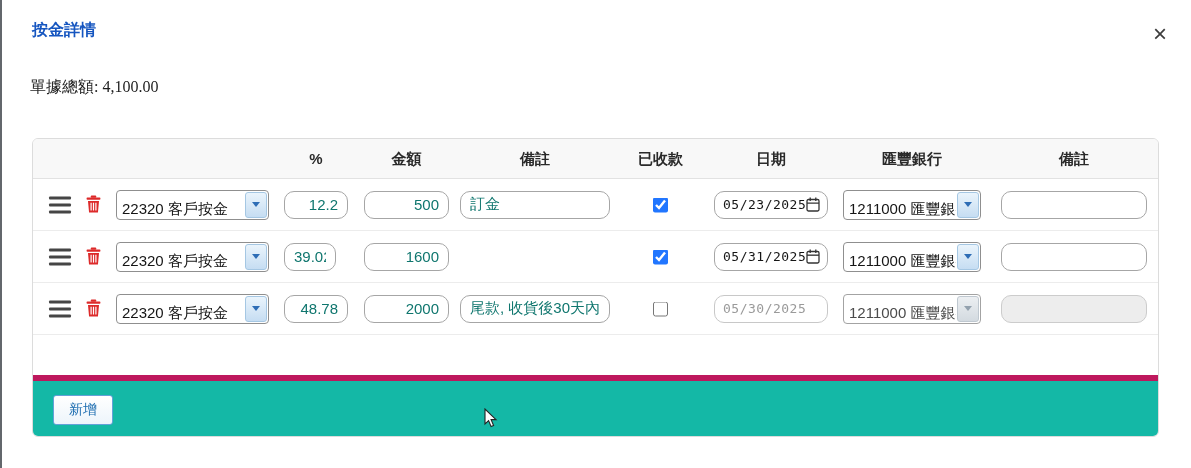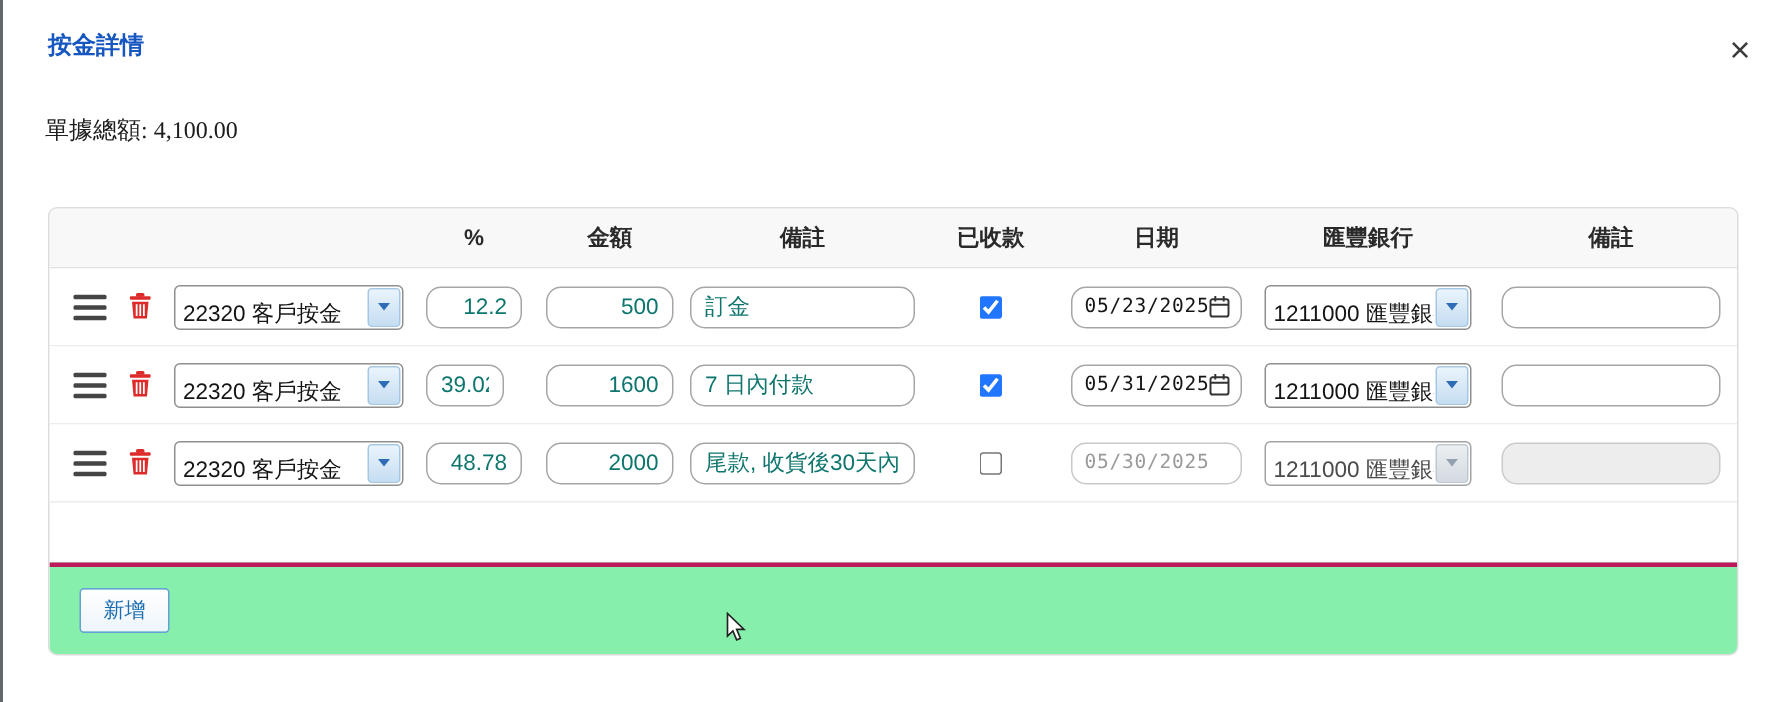--- a/index.html
+++ b/index.html
@@ -46,21 +46,21 @@
   .tbx.num { text-align:right; }
   .tbx.dis { background:#ededed; border-color:#cccccc; }
 
   .cb { left:620px; width:15px; height:15px; accent-color:#2176ff; cursor:pointer; }
 
   .datebox { height:28px; border:1px solid #a6a6a6; border-radius:10px; background:#fff;
              display:flex; align-items:center; justify-content:space-between; padding:0 8px;
              font-family:"DejaVu Sans Mono", monospace; font-size:13px; color:#151515; letter-spacing:0.5px; }
   .datebox.dis { color:#9a9a9a; border-color:#c8c8c8; justify-content:flex-start; }
 
-  .tfoot { position:absolute; left:0; right:0; top:236px; bottom:0; background:#86efac; border-top:3px solid #be185d; }
+  .tfoot { position:absolute; left:0; right:0; top:236px; bottom:0; background:#14b8a6; border-top:6px solid #be185d; }
   .add-btn { position:absolute; left:20px; top:14px; height:30px; padding:0 15px; font-size:14px;
              color:#1b6cb0; background:linear-gradient(#ffffff,#edf5fb); border:1px solid #63a1d8;
              border-radius:3px; cursor:pointer; font-family:"Liberation Sans", sans-serif; }
 
   .mouse-cursor { position:absolute; left:484px; top:408px; pointer-events:none; }
 </style>
 </head>
 <body>
 
 <div class="left-edge"></div>
@@ -141,21 +141,20 @@
             </g>
           </svg></button>
         <div class="cell combo" style="left: 83px; width: 153px;">
           <span class="txt">22320 客戶按金</span>
           <span class="btn">
             <span class="tri"></span>
           </span>
         </div>
         <input class="cell tbx num" type="text" value="39.02" style="left: 251px; width: 52px;">
         <input class="cell tbx num" type="text" value="1600" style="left: 331px; width: 85px;">
-        <input class="cell tbx" type="text" value="7 日內付款" style="left: 427px; width: 150px;">
         <input class="cell cb" type="checkbox" checked="" style="">
         <div class="cell datebox" style="left: 681px; width: 114px;">
           <span class="dtxt">05/31/2025</span>
           <svg width="14" height="15" viewBox="0 0 14 15" style="flex:none">
             <rect x="1" y="2.5" width="12" height="11.5" rx="1.4" fill="none" stroke="#333" stroke-width="1.3"></rect>
             <line x1="4.2" y1="0.4" x2="4.2" y2="4" stroke="#333" stroke-width="1.3"></line>
             <line x1="9.8" y1="0.4" x2="9.8" y2="4" stroke="#333" stroke-width="1.3"></line>
             <line x1="1" y1="6.2" x2="13" y2="6.2" stroke="#333" stroke-width="1.3"></line>
           </svg>
         </div>

